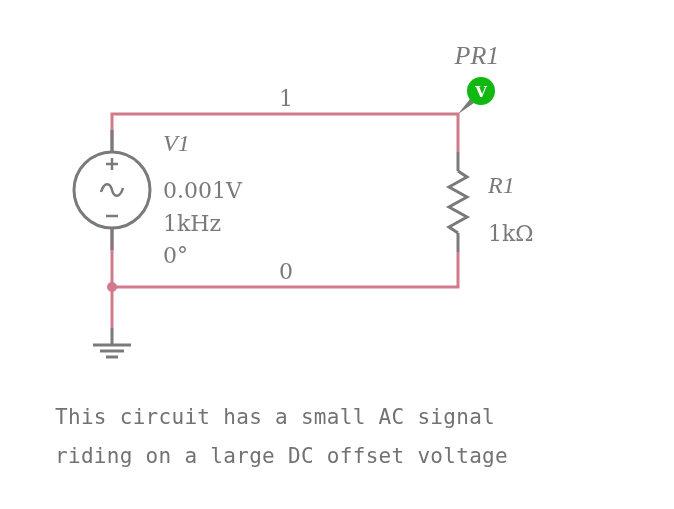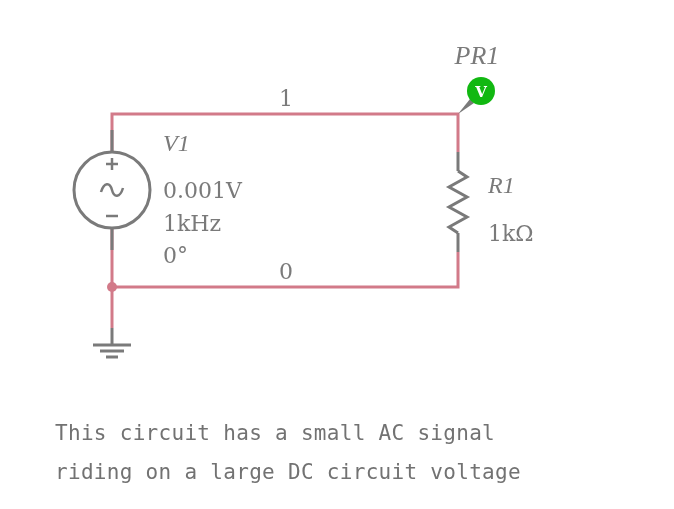--- a/index.html
+++ b/index.html
@@ -5,21 +5,20 @@
     html, body { margin: 0; padding: 0; background: #ffffff; }
     body { width: 674px; height: 509px; position: relative; overflow: hidden; }
     svg { position: absolute; left: 0; top: 0; }
     .label-serif { font-family: "DejaVu Serif", "Liberation Serif", serif; fill: #7a7a7a; }
     .label-italic { font-family: "Liberation Serif", "DejaVu Serif", serif; font-style: italic; fill: #7a7a7a; }
     .desc {
       position: absolute; left: 55px; top: 398px;
       font-family: "DejaVu Sans Mono", "Liberation Mono", monospace;
       font-size: 21px; line-height: 39px; color: #727272; letter-spacing: 0.3px;
       white-space: pre;
-      margin-top: 16px;
     }
   </style>
 </head>
 <body>
 
 <svg width="674" height="509" viewBox="0 0 674 509">
 
   <g>
     <polyline points="112,152 112,114 458,114 458,152" fill="none" stroke="#d27a89" stroke-width="3"></polyline>
     <polyline points="112,228 112,287 458,287 458,252" fill="none" stroke="#d27a89" stroke-width="3"></polyline>
@@ -62,13 +61,13 @@
   <text class="label-italic" x="477" y="64" font-size="26" text-anchor="middle">PR1</text>
 
   <g stroke="#7a7a7a" stroke-width="3">
     <line x1="112" y1="328" x2="112" y2="345"></line>
     <line x1="93" y1="345" x2="131" y2="345"></line>
     <line x1="100" y1="351" x2="124" y2="351"></line>
     <line x1="106" y1="357" x2="118" y2="357"></line>
   </g>
 </svg>
 
-<div class="desc"><div>This circuit has a small AC signal</div><div>riding on a large DC circuit voltage</div></div>
+<div class="desc"><div>This circuit has a small AC signal</div><div>riding on a large DC offset voltage</div></div>
 
 </body></html>

